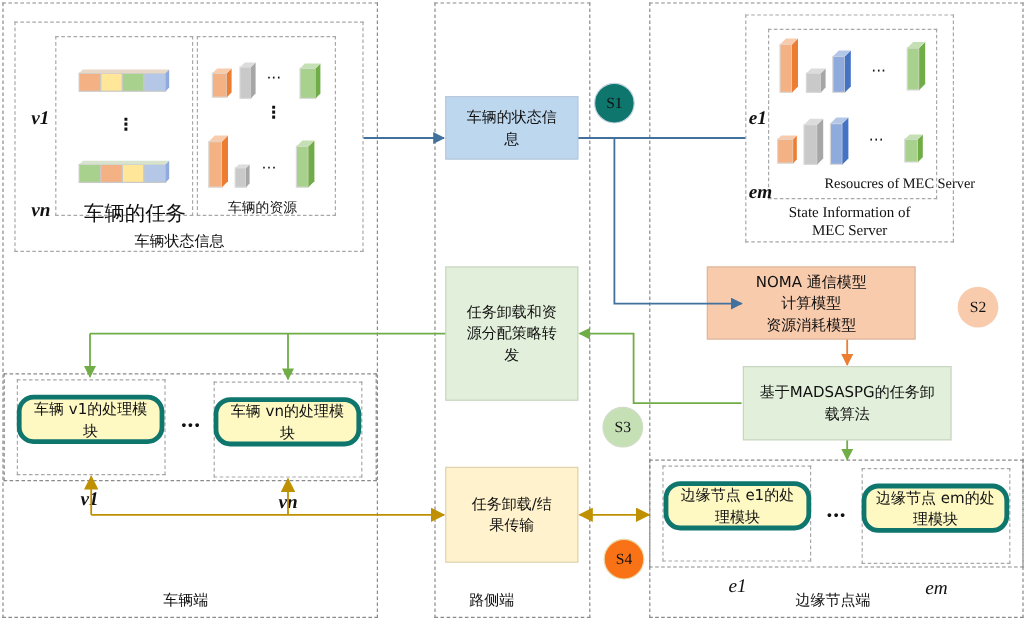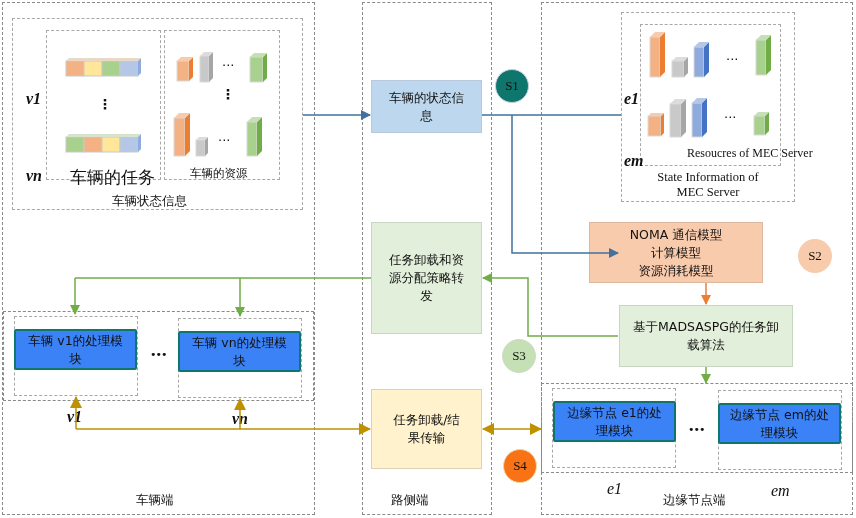--- a/index.html
+++ b/index.html
@@ -3,21 +3,21 @@
 <meta charset="utf-8">
 <style>
   html, body { margin: 0; padding: 0; background: #ffffff; }
   body { width: 856px; height: 518px; position: relative; overflow: hidden;
          font-family: "DejaVu Sans", "Liberation Sans", sans-serif; color: #111; }
   .abs { position: absolute; box-sizing: border-box; }
   .dash { border: 1px dashed #8a8a8a; }
   .dash-light { border: 1px dashed #a8a8a8; }
   .box { display: flex; align-items: center; justify-content: center; text-align: center;
          font-size: 12.5px; line-height: 18px; }
-  .pill { border-radius: 2px; border: 2px solid #0f766e; background: #3b82f6; }
+  .pill { border-radius: 14px; border: 4px solid #0f766e; background: #fef9c3; }
   .circle { border-radius: 50%; display: flex; align-items: center; justify-content: center;
             font-family: "Liberation Serif", serif; font-size: 13px; }
   .label { font-size: 12.5px; text-align: center; }
   .italic { font-family: Liberation Serif, serif; font-style: italic; font-weight: bold; font-size: 16px; margin-top: 32px; }
   .serif { font-family: "Liberation Serif", serif; }
   svg.overlay { position: absolute; left: 0; top: 0; pointer-events: none; }
 </style>
 </head>
 <body>
 

